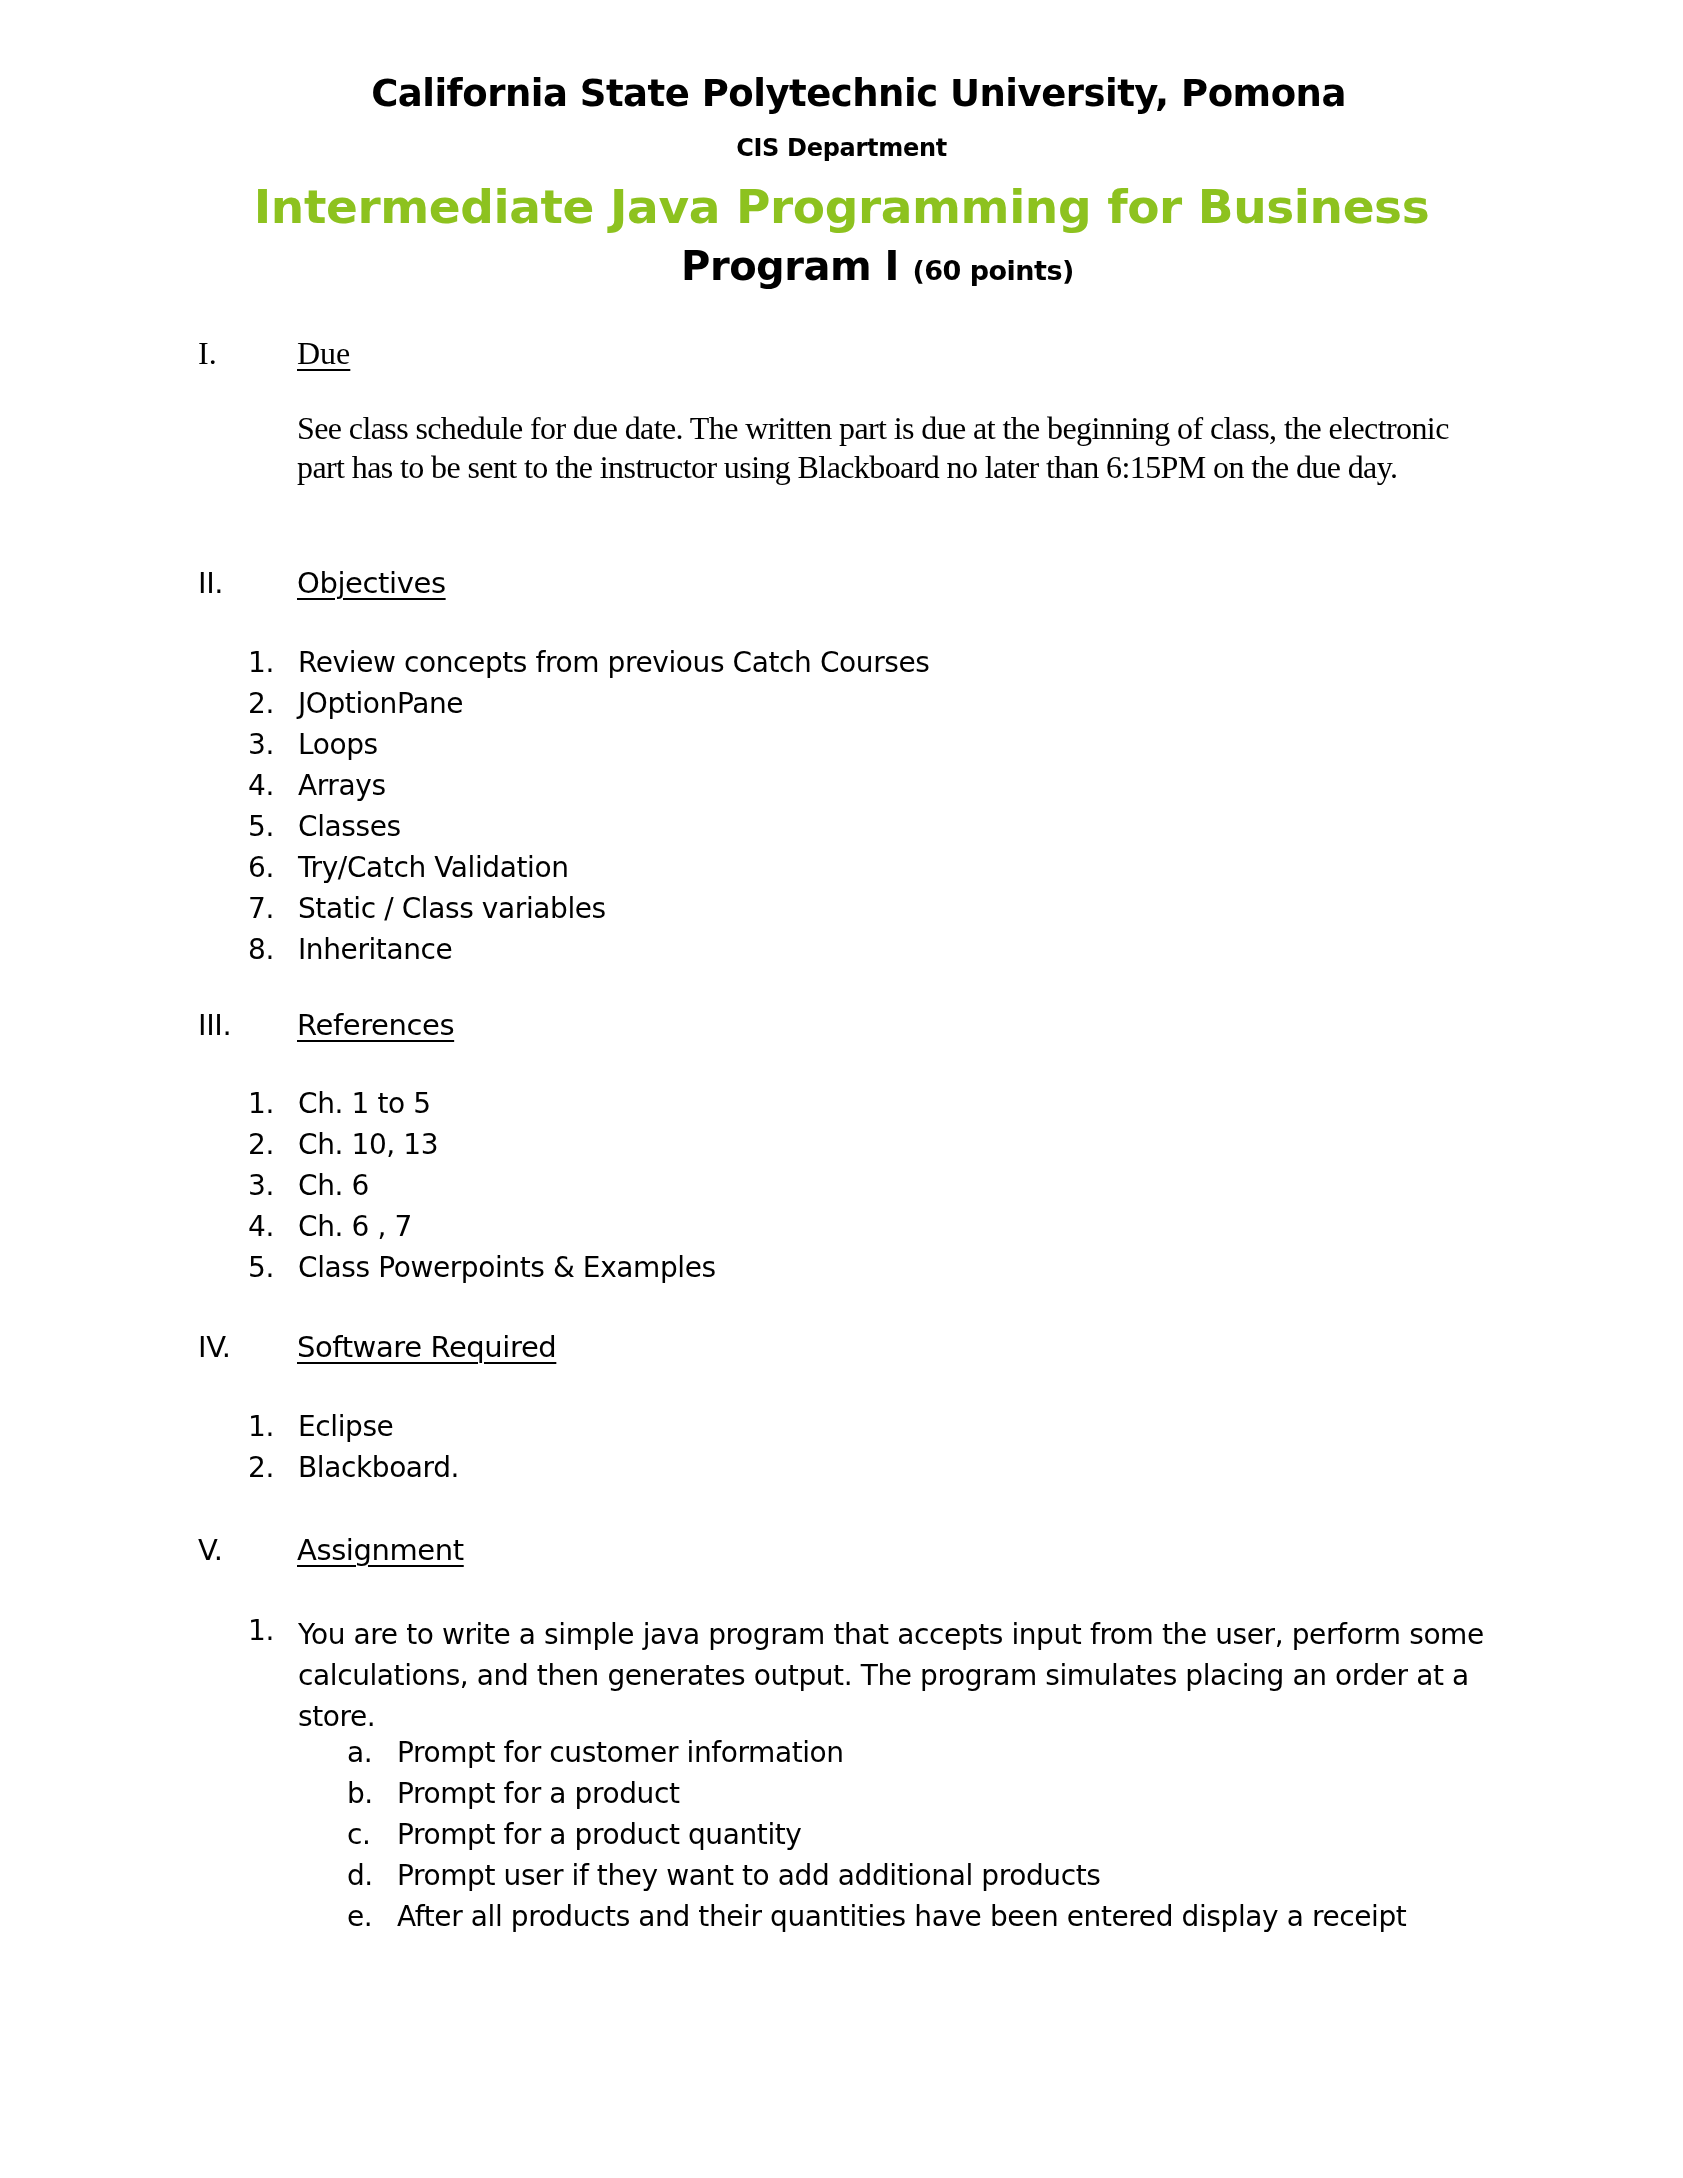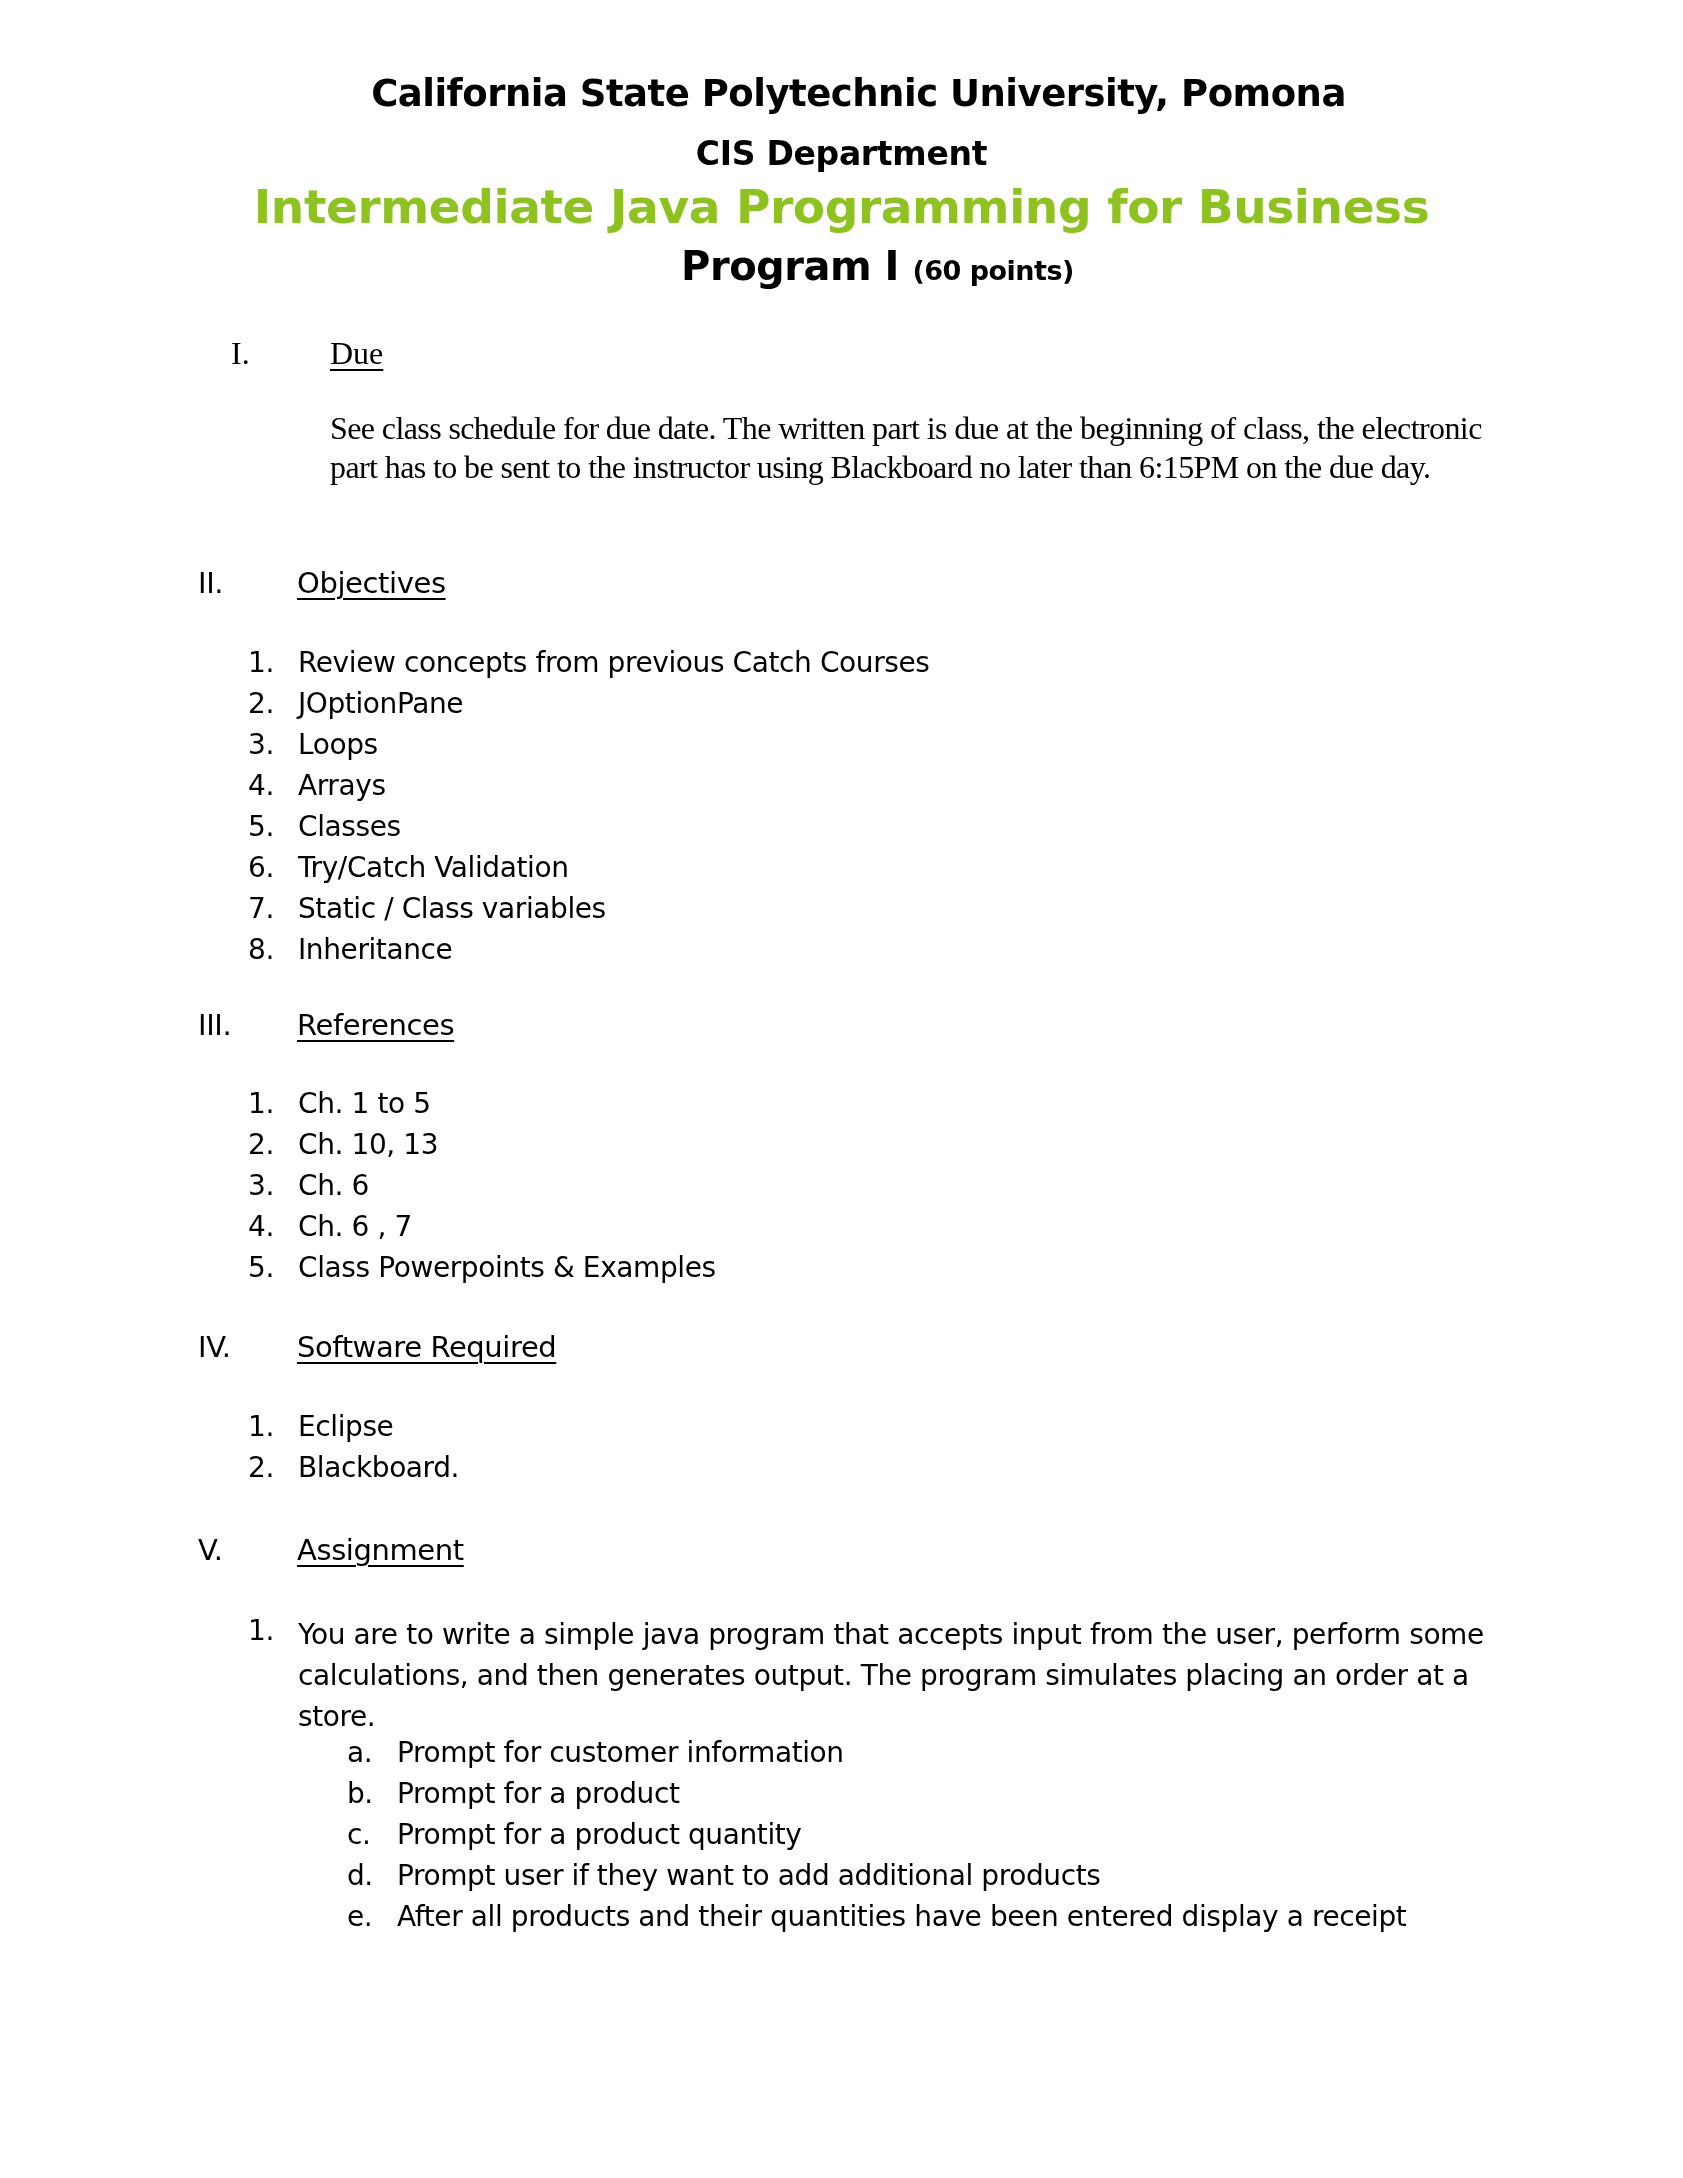--- a/index.html
+++ b/index.html
@@ -1,21 +1,21 @@
 <!DOCTYPE html>
 <html><head>
 <meta charset="utf-8">
 <style>
   html, body { margin:0; padding:0; background:#ffffff; }
   body { width:1683px; height:2178px; position:relative; overflow:hidden; color:#000; }
   .sans { font-family: "DejaVu Sans", "Liberation Sans", sans-serif; }
-  .serif { font-family: "Liberation Serif", "DejaVu Serif", serif; margin-left: 33px; }
+  .serif { font-family: "Liberation Serif", "DejaVu Serif", serif; }
   .center { position:absolute; left:0; width:1683px; text-align:center; }
   .hdr-univ { top:72px; font-size:37px; font-weight:bold; letter-spacing:-0.5px;padding-left:17px; }
-  .hdr-dept { top:134px; font-size:33px; font-weight:bold; letter-spacing:-0.3px; }
+  .hdr-dept { top:134px; font-size:24px; font-weight:bold; letter-spacing:-0.3px; }
   .hdr-course { top:179px; font-size:47px; font-weight:bold; color:#8dc21f; letter-spacing:-0.4px; }
   .hdr-prog { top:243px; font-size:40px; font-weight:bold; letter-spacing:-0.5px;margin-left:36px; }
   .hdr-prog .pts { font-size:27px; }
   .sec { position:absolute; left:198px; height:40px; }
   .sec .num { position:absolute; left:0; top:0; white-space:nowrap; }
   .sec .ttl { position:absolute; left:99px; top:0; white-space:nowrap; text-decoration:underline; text-underline-offset:5px; text-decoration-thickness:2px; }
   .sec.serif .num, .sec.serif .ttl { font-size:32px; }
   .sec.sans .num, .sec.sans .ttl { font-size:29px; letter-spacing:-0.4px; }
   .para { position:absolute; left:297px; width:1188px; font-size:32px; line-height:39px; letter-spacing:-0.6px; }
   .list { position:absolute; left:248px; margin:0; padding:0; list-style:none; }

